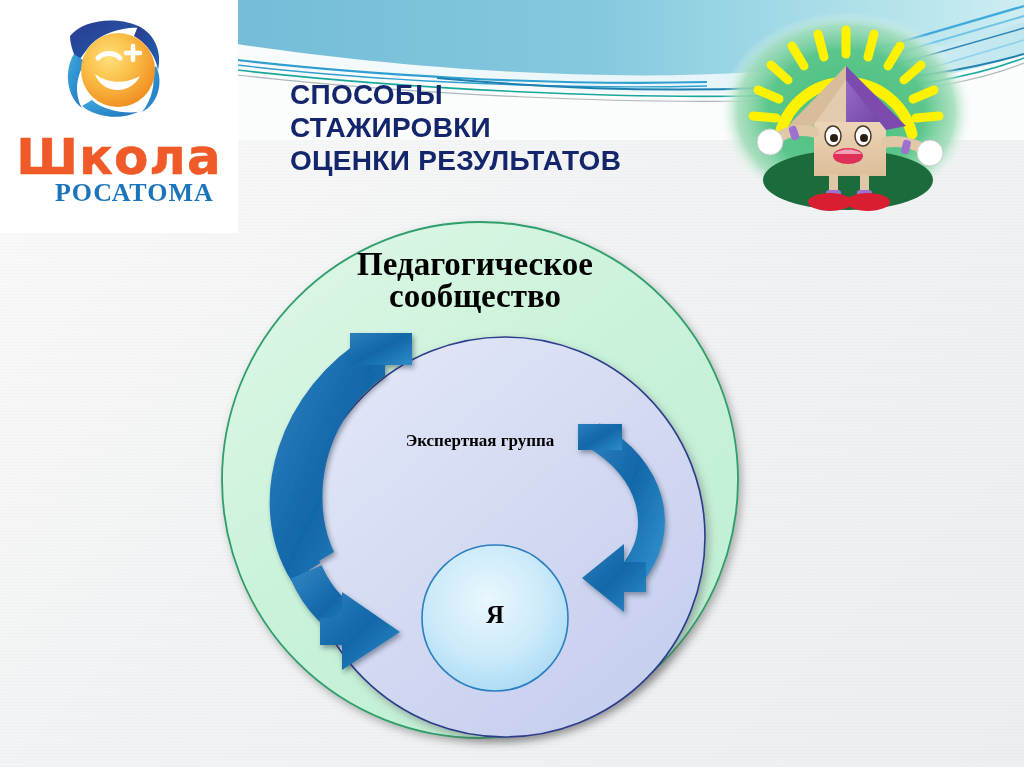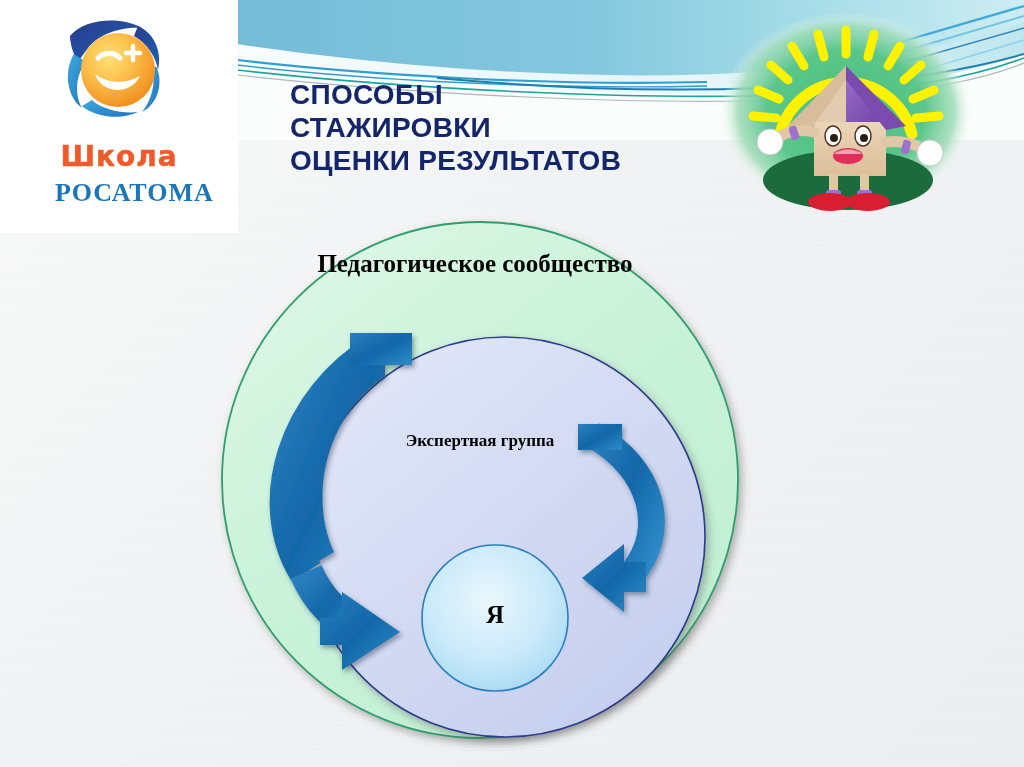--- a/index.html
+++ b/index.html
@@ -62,21 +62,21 @@
   .logo-text {
     position: absolute;
     left: 0;
     top: 136px;
     width: 238px;
     text-align: center;
   }
   .logo-text-1 {
     font-family: "DejaVu Sans", sans-serif;
     font-weight: bold;
-    font-size: 28px;
+    font-size: 50px;
     letter-spacing: 1px;
     color: #F05A28;
     line-height: 42px;
     -webkit-text-stroke: 0.5px #F05A28;
   }
   .logo-text-2 {
     font-family: Liberation Serif, serif;
     font-weight: bold;
     font-size: 26px;
     letter-spacing: 1px;
@@ -129,21 +129,21 @@
     font-family: "Liberation Serif", serif;
     font-weight: bold;
     color: #000000;
     z-index: 5;
     pointer-events: none;
   }
   .label-outer {
     left: 285px;
     top: 248px;
     width: 380px;
-    font-size: 25px;
+    font-size: 33px;
     line-height: 32px;
   }
   .label-middle {
     left: 330px;
     top: 422px;
     width: 300px;
     font-size: 17px;
     line-height: 38px;
   }
   .label-inner {

